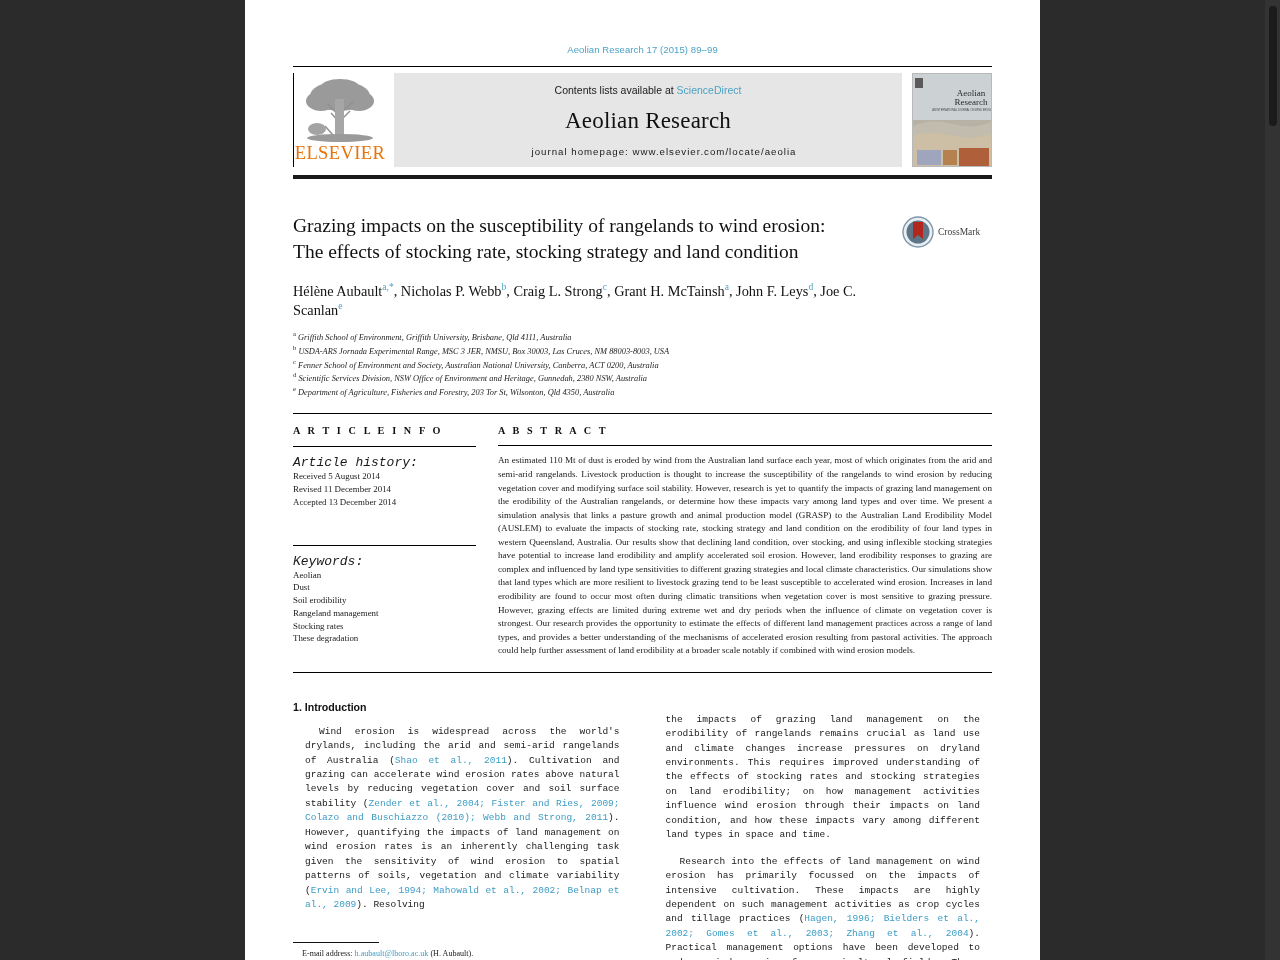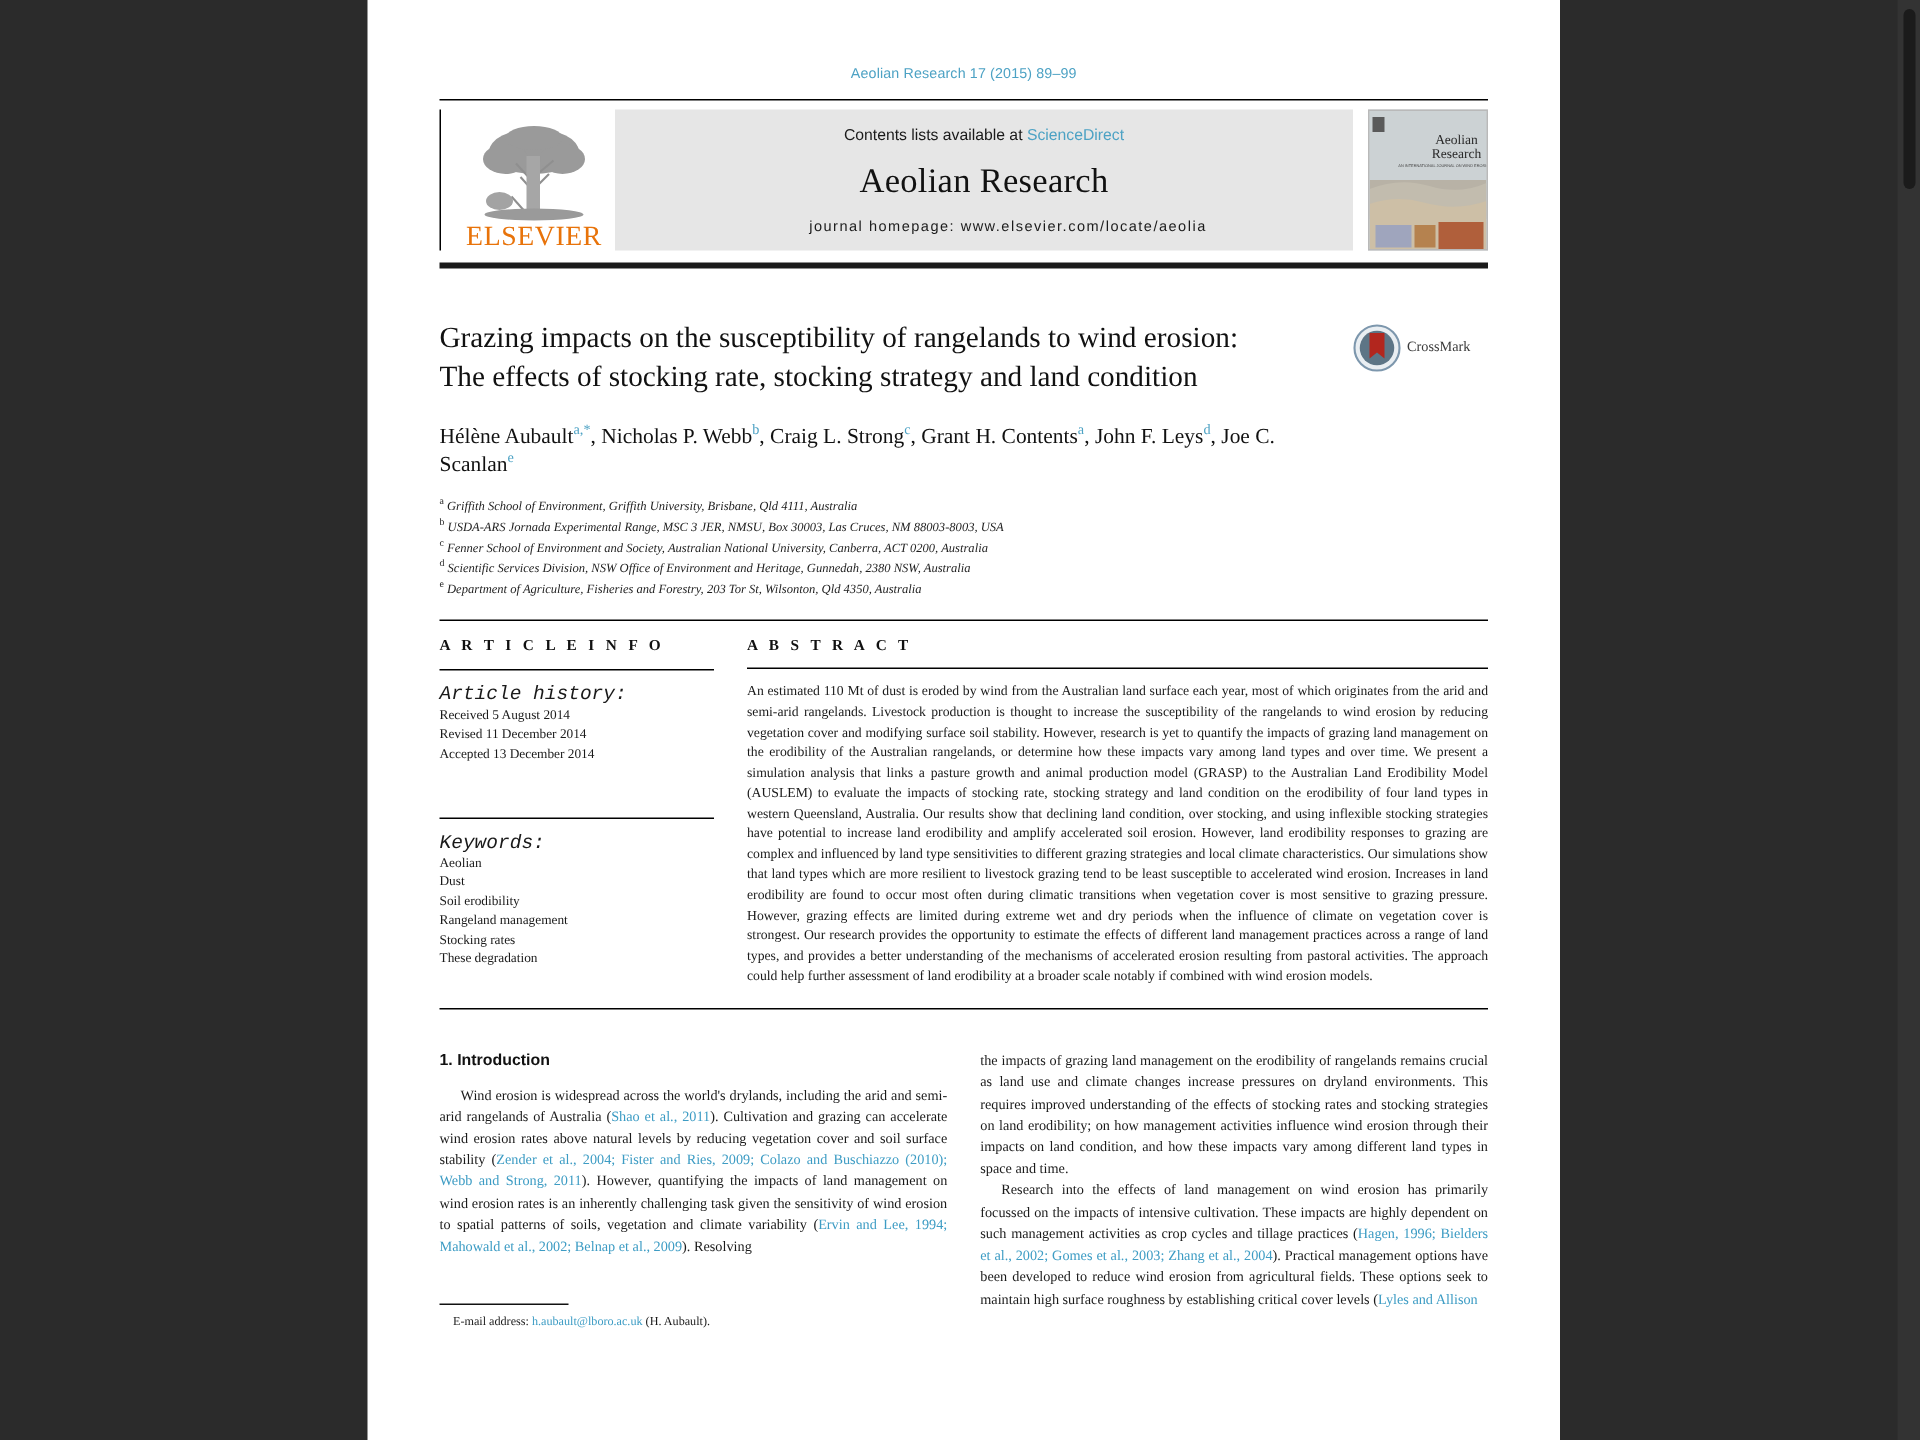--- a/index.html
+++ b/index.html
@@ -64,24 +64,24 @@
     display: flex;
     align-items: stretch;
     height: 94px;
     margin-top: 6px;
   }
   .elsevier-logo {
     width: 88px;
     flex: 0 0 88px;
     display: flex;
     flex-direction: column;
-    justify-content: flex-end;
+    justify-content: center;
     align-items: center;
     border-left: 1.4px solid #000;
-    padding-left: 18px;
+    padding-left: 2px;
   }
   .elsevier-tree { width: 74px; height: 66px; display:block; }
   .elsevier-word {
     color: #e8730a;
     font-family: "Liberation Serif", serif;
     font-size: 18.5px;
     letter-spacing: 0.4px;
     line-height: 1;
     margin-top: 1px;
   }
@@ -258,26 +258,26 @@
     min-width: 0;
   }
   .body-head {
     font-family: "Liberation Sans", sans-serif;
     font-size: 10.6px;
     font-weight: bold;
     color: #111;
     margin: 0 0 11px 0;
   }
   .body-text {
-    font-family: Liberation Serif, serif;
+    font-family: Liberation Mono, monospace;
     font-size: 9.5px;
     line-height: 1.52;
     text-align: justify;
     color: #1a1a1a;
-    margin: 0;
+    margin: 12px;
     hyphens: auto;
   }
   .body-text + .body-text { text-indent: 14px; }
   .first-para { text-indent: 14px; }
   .ref { color: #3d9cc4; }
   
   .footnote {
     margin-top: 30px;
     position: relative;
   }
@@ -379,21 +379,21 @@
 
         <h1 class="paper-title">
           <span>Grazing impacts on the susceptibility of rangelands to wind erosion:</span><br>
           <span>The effects of stocking rate, stocking strategy and land condition</span>
         </h1>
 
         <div class="authors">
           <span><span>Hélène Aubault</span><sup>a,*</sup></span>,
           <span><span>Nicholas P. Webb</span><sup>b</sup></span>,
           <span><span>Craig L. Strong</span><sup>c</sup></span>,
-          <span><span>Grant H. Contents</span><sup>a</sup></span>,
+          <span><span>Grant H. McTainsh</span><sup>a</sup></span>,
           <span><span>John F. Leys</span><sup>d</sup></span>,
           <span><span>Joe C. Scanlan</span><sup>e</sup></span>
         </div>
 
         <div class="affiliations">
           <div><sup>a</sup> <span>Griffith School of Environment, Griffith University, Brisbane, Qld 4111, Australia</span></div>
           <div><sup>b</sup> <span>USDA-ARS Jornada Experimental Range, MSC 3 JER, NMSU, Box 30003, Las Cruces, NM 88003-8003, USA</span></div>
           <div><sup>c</sup> <span>Fenner School of Environment and Society, Australian National University, Canberra, ACT 0200, Australia</span></div>
           <div><sup>d</sup> <span>Scientific Services Division, NSW Office of Environment and Heritage, Gunnedah, 2380 NSW, Australia</span></div>
           <div><sup>e</sup> <span>Department of Agriculture, Fisheries and Forestry, 203 Tor St, Wilsonton, Qld 4350, Australia</span></div>

